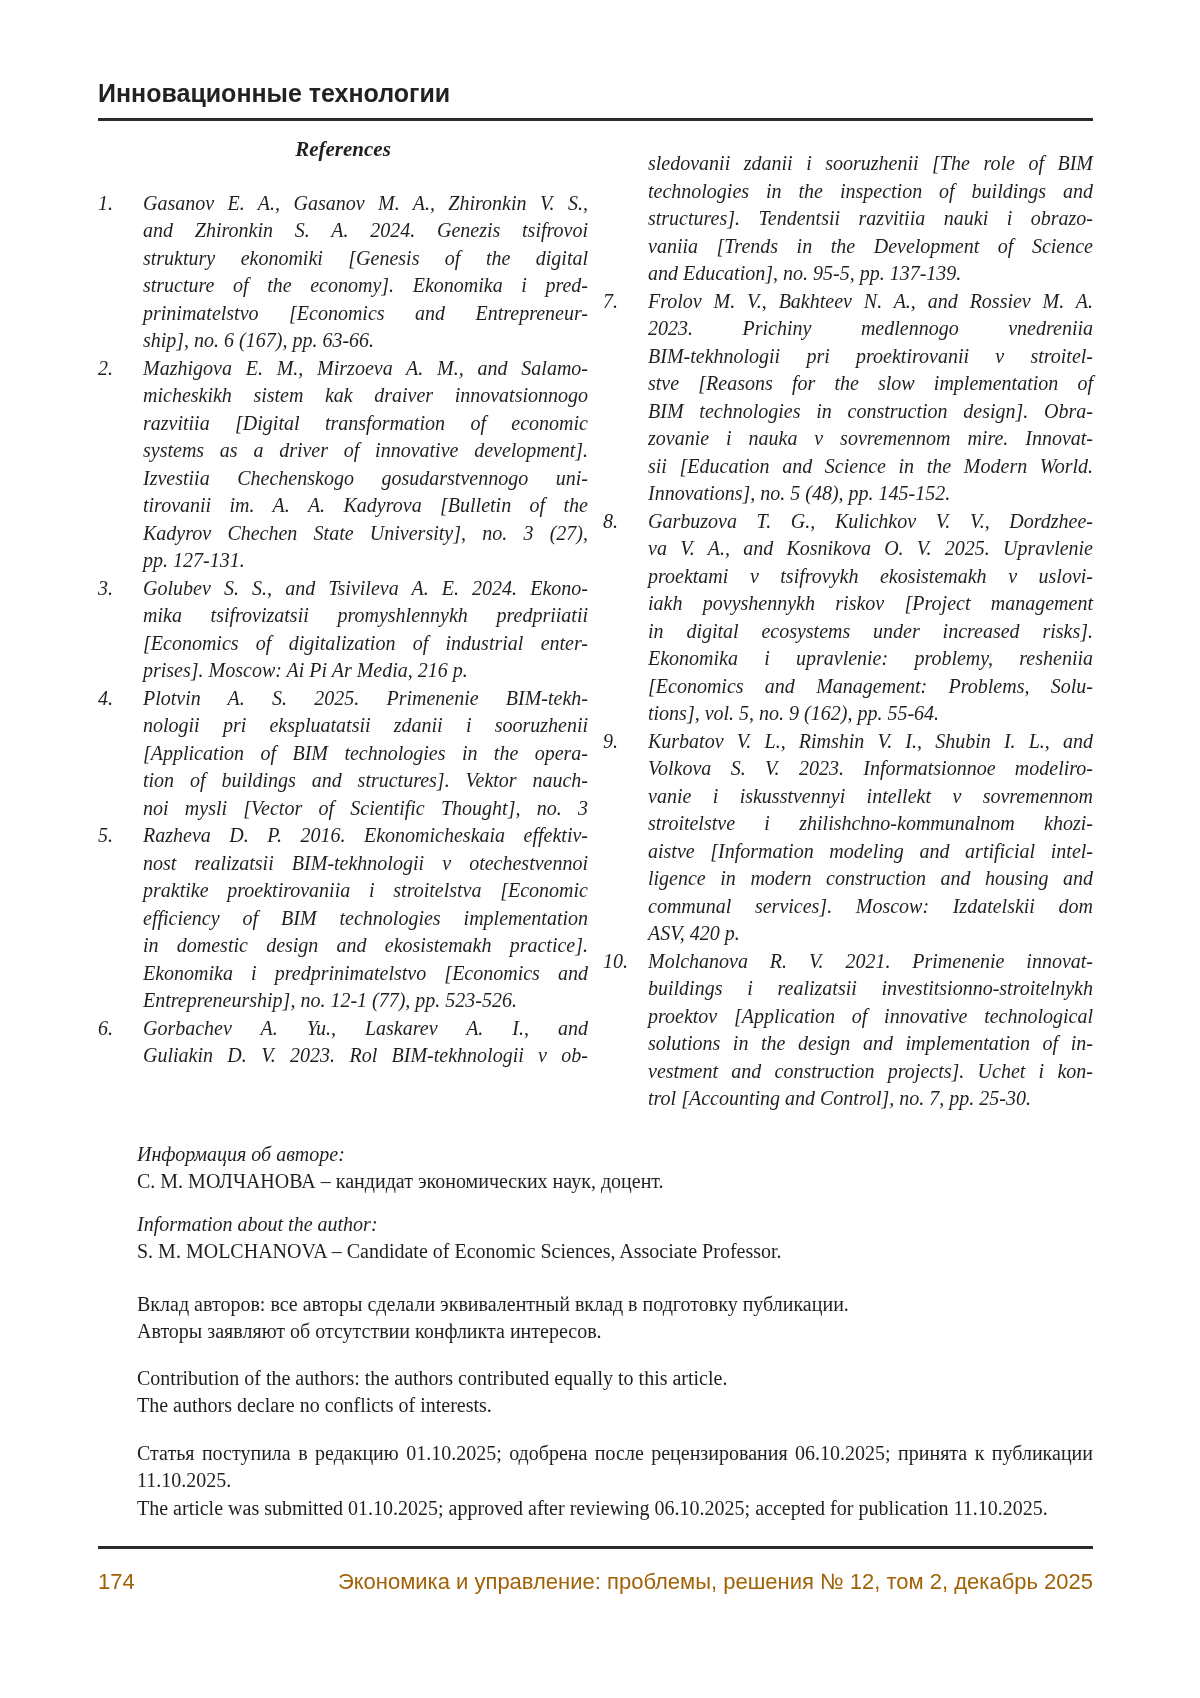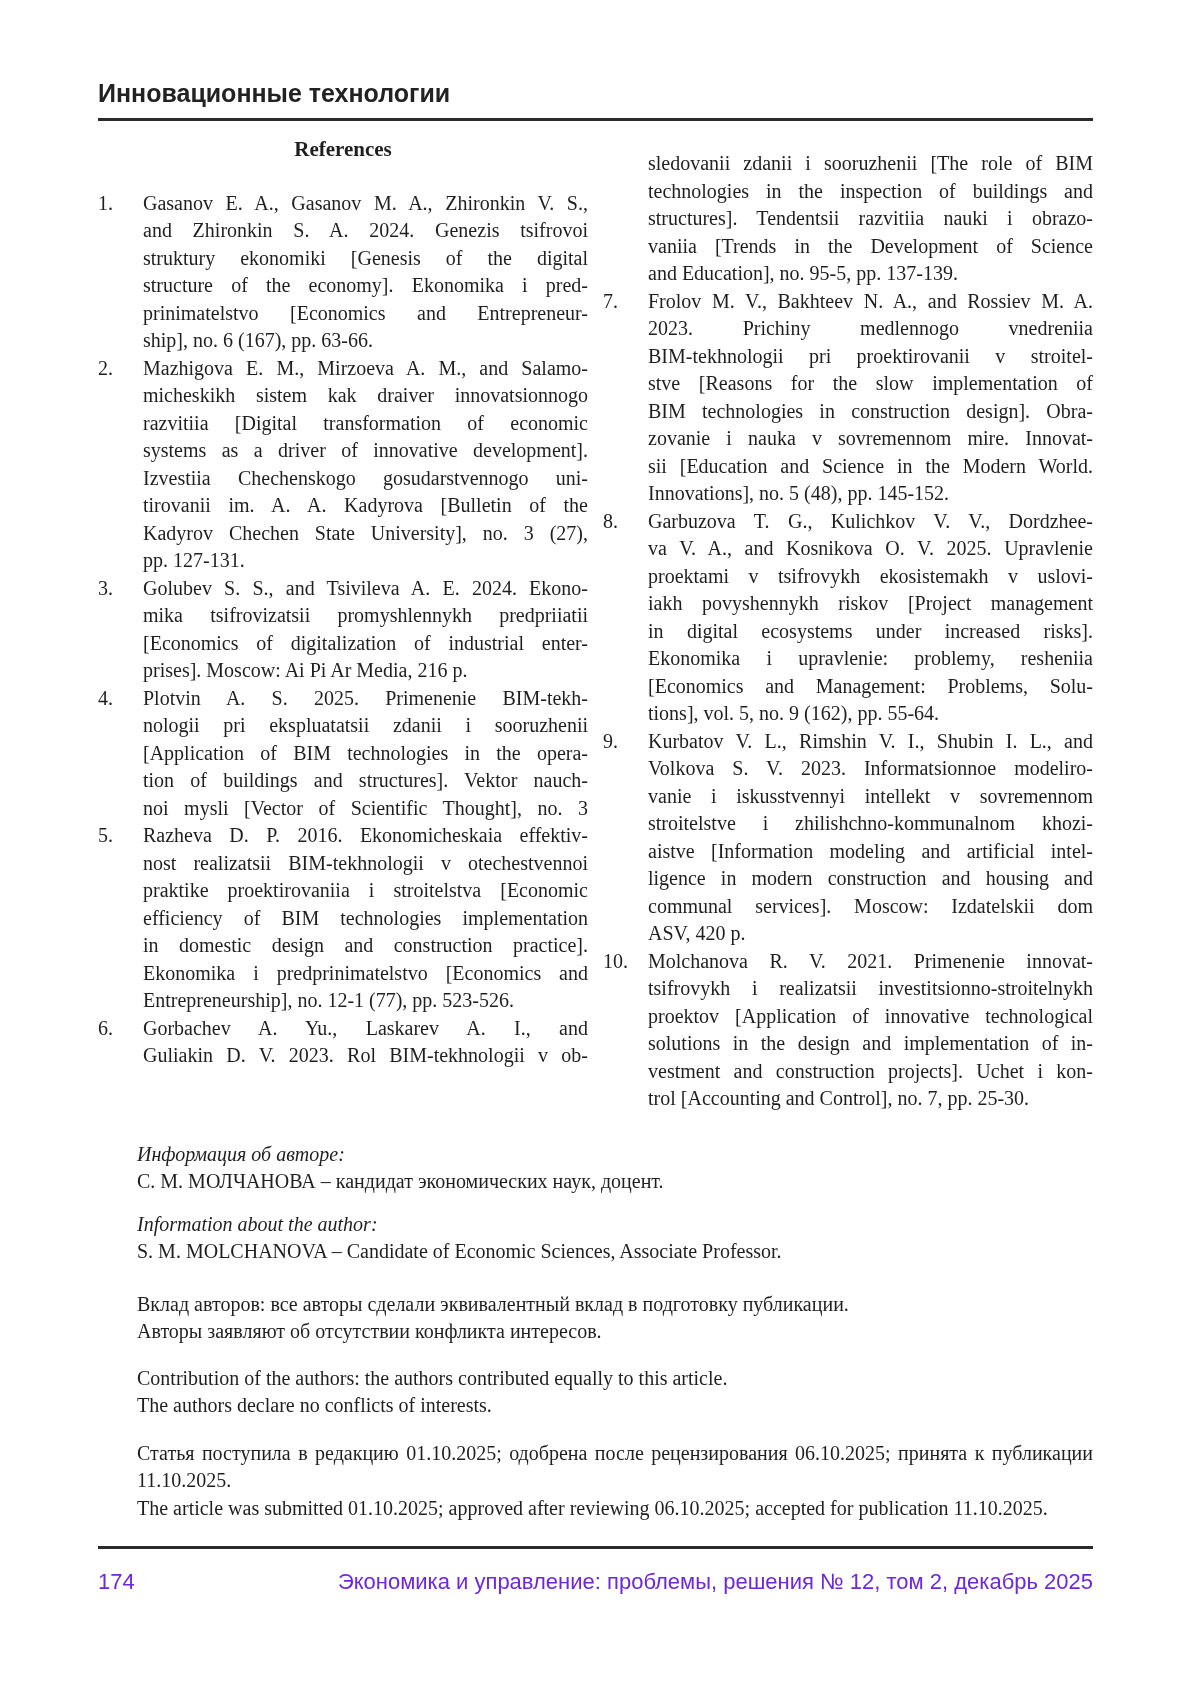--- a/index.html
+++ b/index.html
@@ -25,20 +25,21 @@
   .top-rule{
     margin:12px 107px 0 98px;
     border-top:3px solid #2b2b2b;
     height:0;
   }
   
   .columns{
     display:flex;
     gap:15px;
     margin:15px 107px 0 98px;
+    font-style:italic;
   }
   .col{width:490px;flex:0 0 490px;}
   .col-right{padding-top:14px;}
   .ref-heading{
     font-size:21px;
     font-weight:bold;
     line-height:27.5px;
     text-align:center;
     margin:0 0 26px 0;
   }
@@ -81,21 +82,21 @@
     height:0;
   }
   .footer-line{
     margin:20px 107px 0 98px;
     display:flex;
     justify-content:space-between;
     align-items:baseline;
     font-family:"Liberation Sans","DejaVu Sans",sans-serif;
     font-size:22px;
     line-height:26px;
-    color:#6d28d9;
+    color:#a16207;
   }
 </style>
 </head>
 <body>
 
 <div class="page">
 
   <div class="running-head">Инновационные технологии</div>
 
   <div class="top-rule"></div>
@@ -138,21 +139,21 @@
             <div class="ref-line">[Application of BIM technologies in the opera-</div>
             <div class="ref-line">tion of buildings and structures]. Vektor nauch-</div>
             <div class="ref-line">noi mysli [Vector of Scientific Thought], no. 3</div>
           </div>
           <div class="ref">
             <span class="ref-num">5.</span>
             <div class="ref-line">Razheva D. P. 2016. Ekonomicheskaia effektiv-</div>
             <div class="ref-line">nost realizatsii BIM-tekhnologii v otechestvennoi</div>
             <div class="ref-line">praktike proektirovaniia i stroitelstva [Economic</div>
             <div class="ref-line">efficiency of BIM technologies implementation</div>
-            <div class="ref-line">in domestic design and construction practice].</div>
+            <div class="ref-line">in domestic design and ekosistemakh practice].</div>
             <div class="ref-line">Ekonomika i predprinimatelstvo [Economics and</div>
             <div class="ref-line lastline">Entrepreneurship], no. 12-1 (77), pp. 523-526.</div>
           </div>
           <div class="ref">
             <span class="ref-num">6.</span>
             <div class="ref-line">Gorbachev A. Yu., Laskarev A. I., and</div>
             <div class="ref-line">Guliakin D. V. 2023. Rol BIM-tekhnologii v ob-</div>
           </div>
         </div>
     </div>
@@ -195,21 +196,21 @@
             <div class="ref-line">vanie i iskusstvennyi intellekt v sovremennom</div>
             <div class="ref-line">stroitelstve i zhilishchno-kommunalnom khozi-</div>
             <div class="ref-line">aistve [Information modeling and artificial intel-</div>
             <div class="ref-line">ligence in modern construction and housing and</div>
             <div class="ref-line">communal services]. Moscow: Izdatelskii dom</div>
             <div class="ref-line lastline">ASV, 420 p.</div>
           </div>
           <div class="ref">
             <span class="ref-num">10.</span>
             <div class="ref-line">Molchanova R. V. 2021. Primenenie innovat-</div>
-            <div class="ref-line">tsifrovykh i realizatsii investitsionno-stroitelnykh</div>
+            <div class="ref-line">buildings i realizatsii investitsionno-stroitelnykh</div>
             <div class="ref-line">proektov [Application of innovative technological</div>
             <div class="ref-line">solutions in the design and implementation of in-</div>
             <div class="ref-line">vestment and construction projects]. Uchet i kon-</div>
             <div class="ref-line lastline">trol [Accounting and Control], no. 7, pp. 25-30.</div>
           </div>
         </div>
     </div>
   </div>
 
   <div class="meta">

